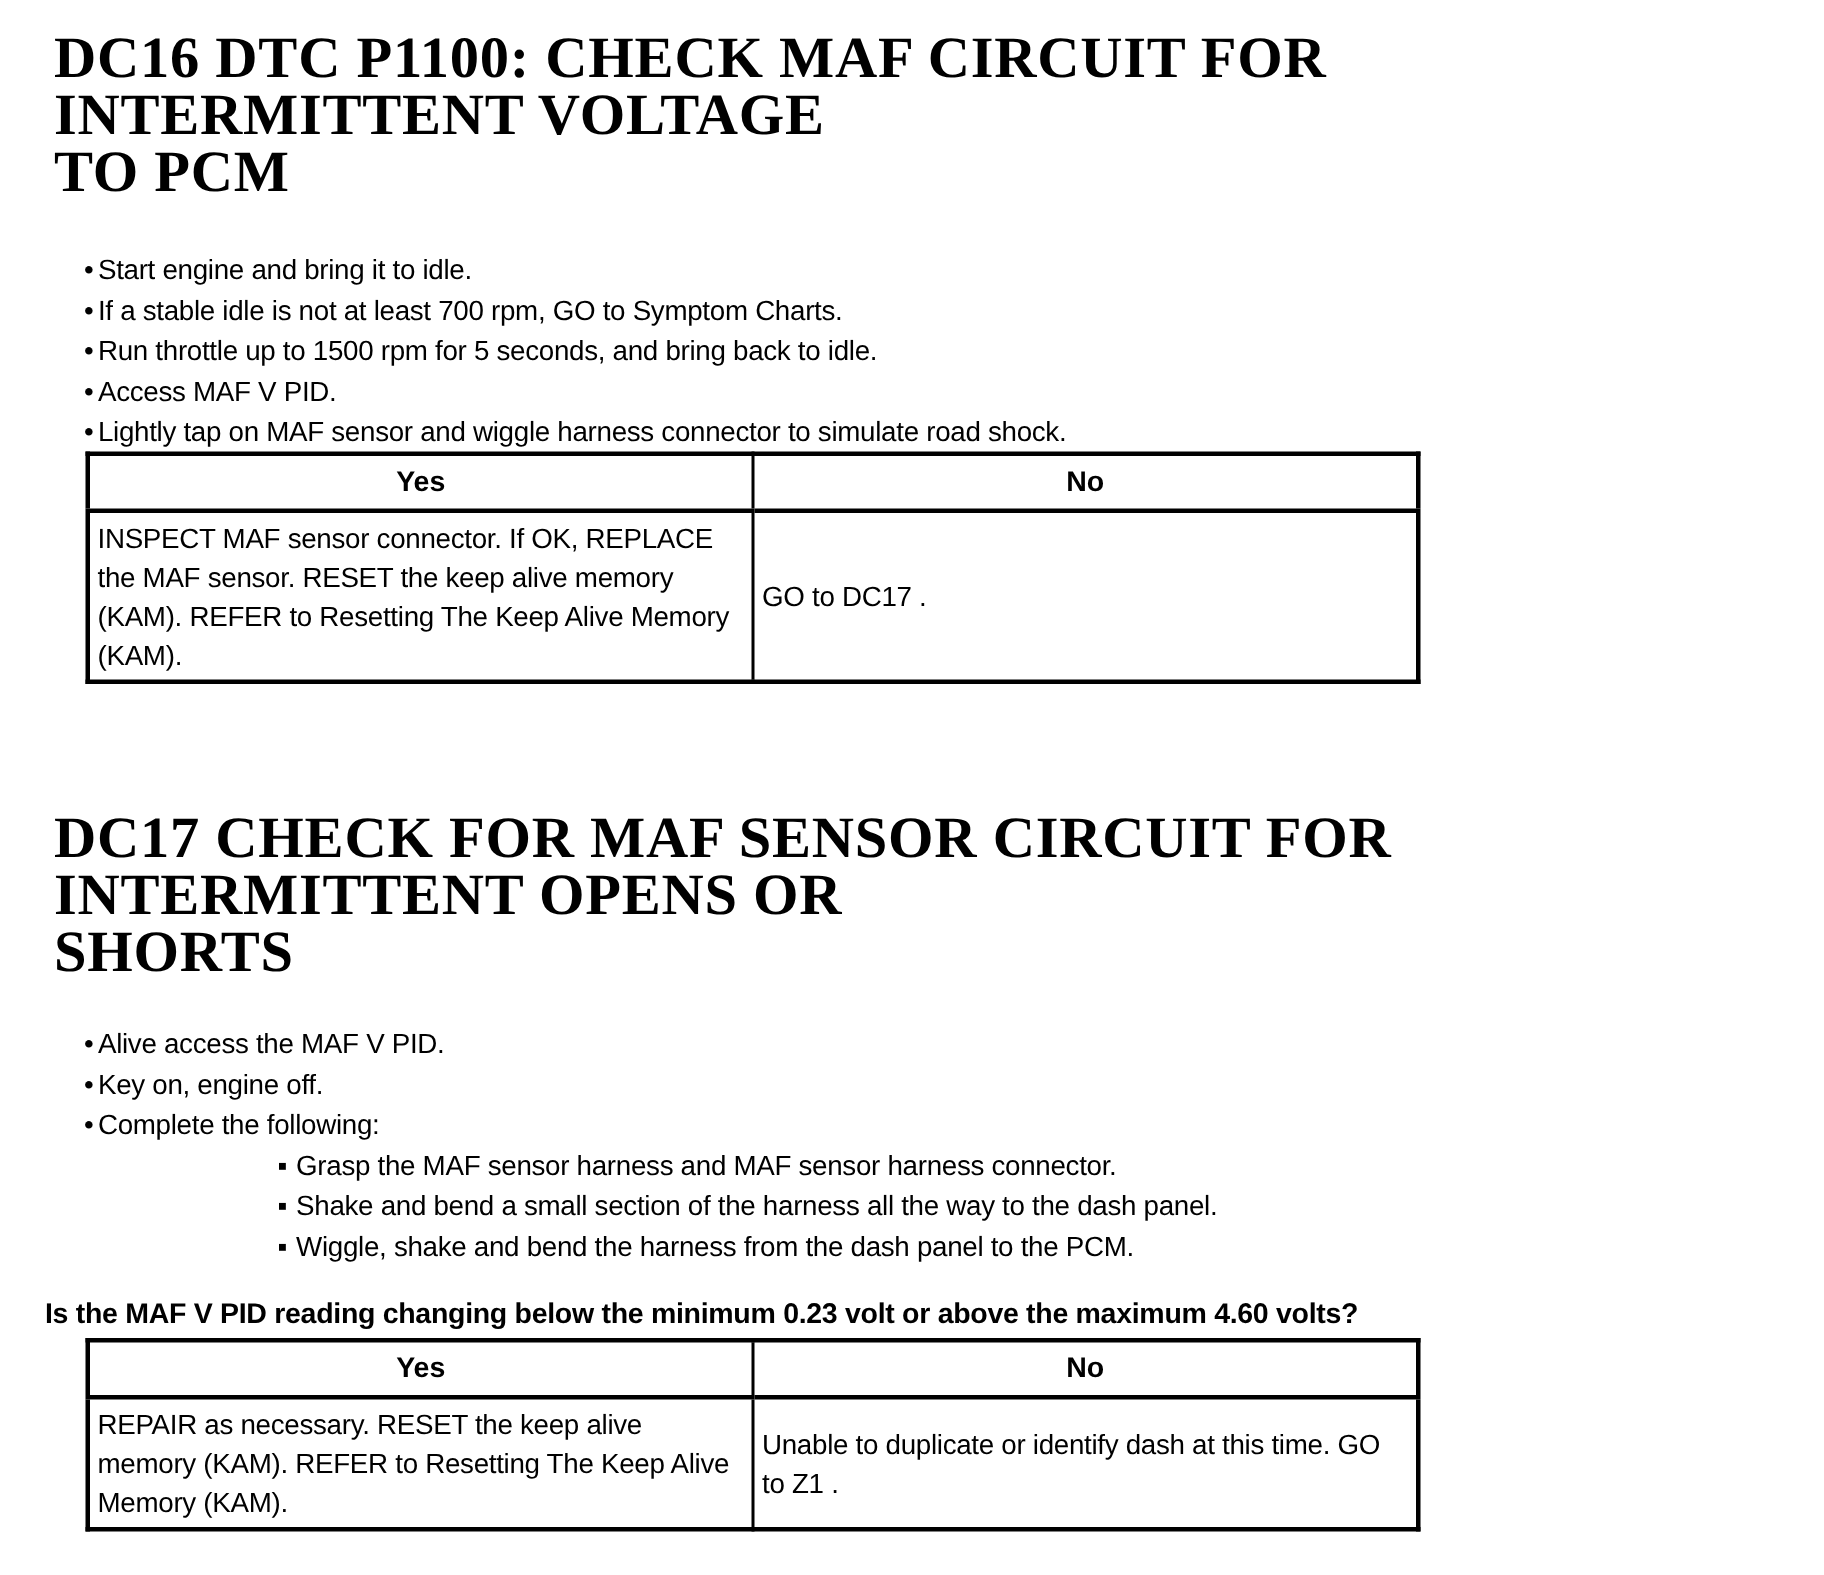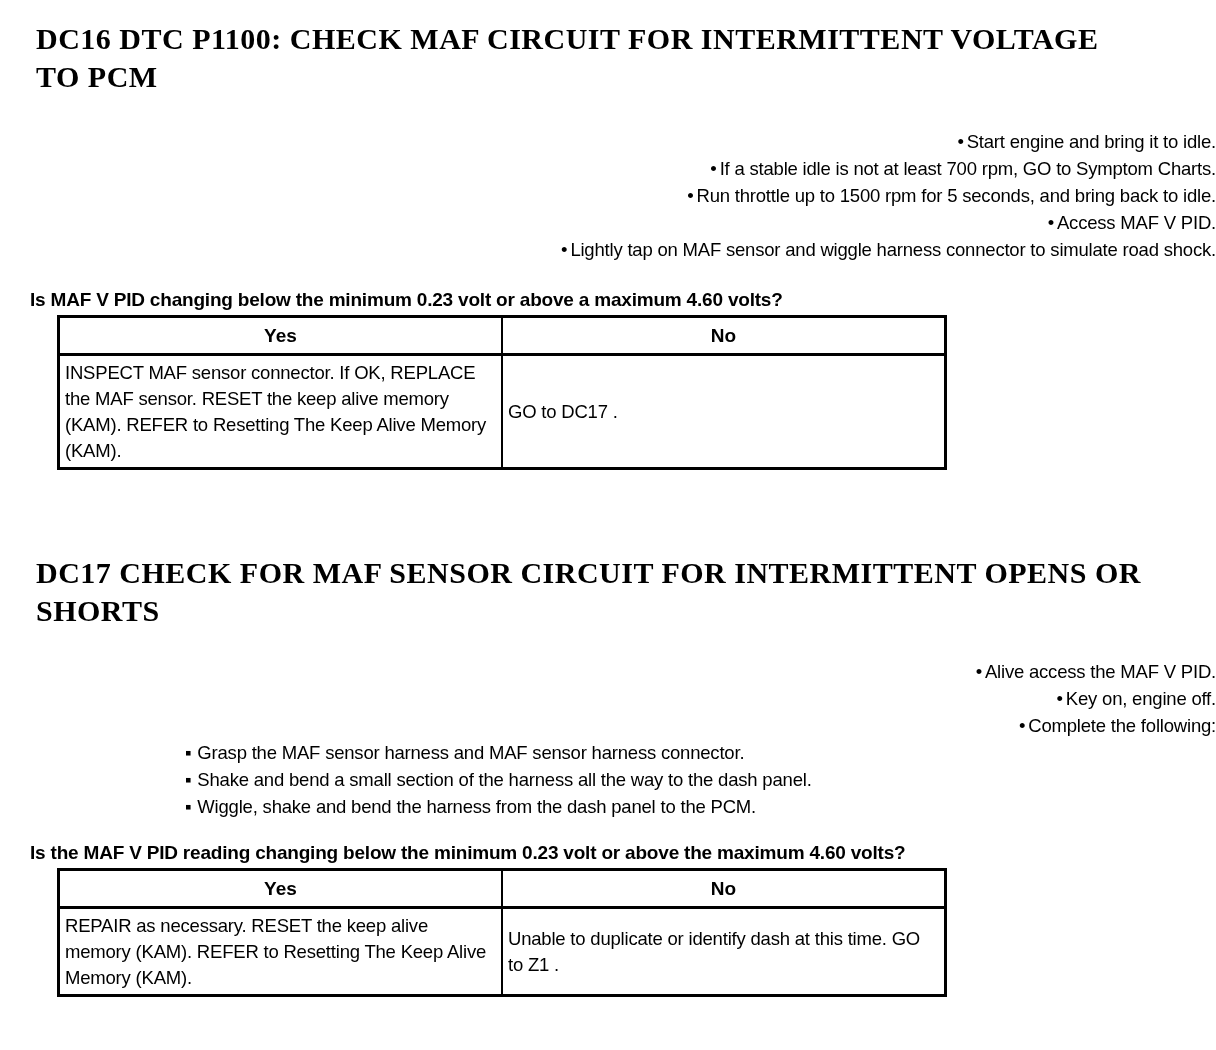--- a/index.html
+++ b/index.html
@@ -10,36 +10,35 @@
     background: #ffffff;
     color: #000000;
     font-family: "Liberation Sans", sans-serif;
     overflow: hidden;
   }
   .doc { padding-top: 20px; }
 
   h1.heading {
     font-family: "Liberation Serif", serif;
     font-weight: 700;
-    font-size: 30px;
+    font-size: 39px;
     line-height: 38px;
     letter-spacing: 0.5px;
     margin: 0 30px 0 36px;
     white-space: pre-line;
   }
   h1.heading2 { margin-top: 84px; }
 
   ul.bullets {
     list-style: none;
     margin: 32px 0 0 0;
-    padding: 0 0 0 80px;
+    padding: 0 0 0 56px;
     font-size: 18.5px;
     line-height: 27px;
     letter-spacing: -0.2px;
-    text-align: right;
   }
   ul.bullets li::before { content: "\2022"; margin-right: 3px; }
   ul.bullets2 { margin-top: 28px; }
 
   ul.sub-bullets {
     list-style: none;
     margin: 0;
     padding: 0 0 0 185px;
     font-size: 18.5px;
     line-height: 27px;
@@ -97,21 +96,20 @@
 TO PCM</h1>
 
   <ul class="bullets">
     <li>Start engine and bring it to idle.</li>
     <li>If a stable idle is not at least 700 rpm, GO to Symptom Charts.</li>
     <li>Run throttle up to 1500 rpm for 5 seconds, and bring back to idle.</li>
     <li>Access MAF V PID.</li>
     <li>Lightly tap on MAF sensor and wiggle harness connector to simulate road shock.</li>
   </ul>
 
-  <p class="question">Is MAF V PID changing below the minimum 0.23 volt or above a maximum 4.60 volts?</p>
 
   <table class="decision t1">
     <thead>
       <tr>
         <th>Yes</th>
         <th>No</th>
       </tr>
     </thead>
     <tbody>
       <tr>

